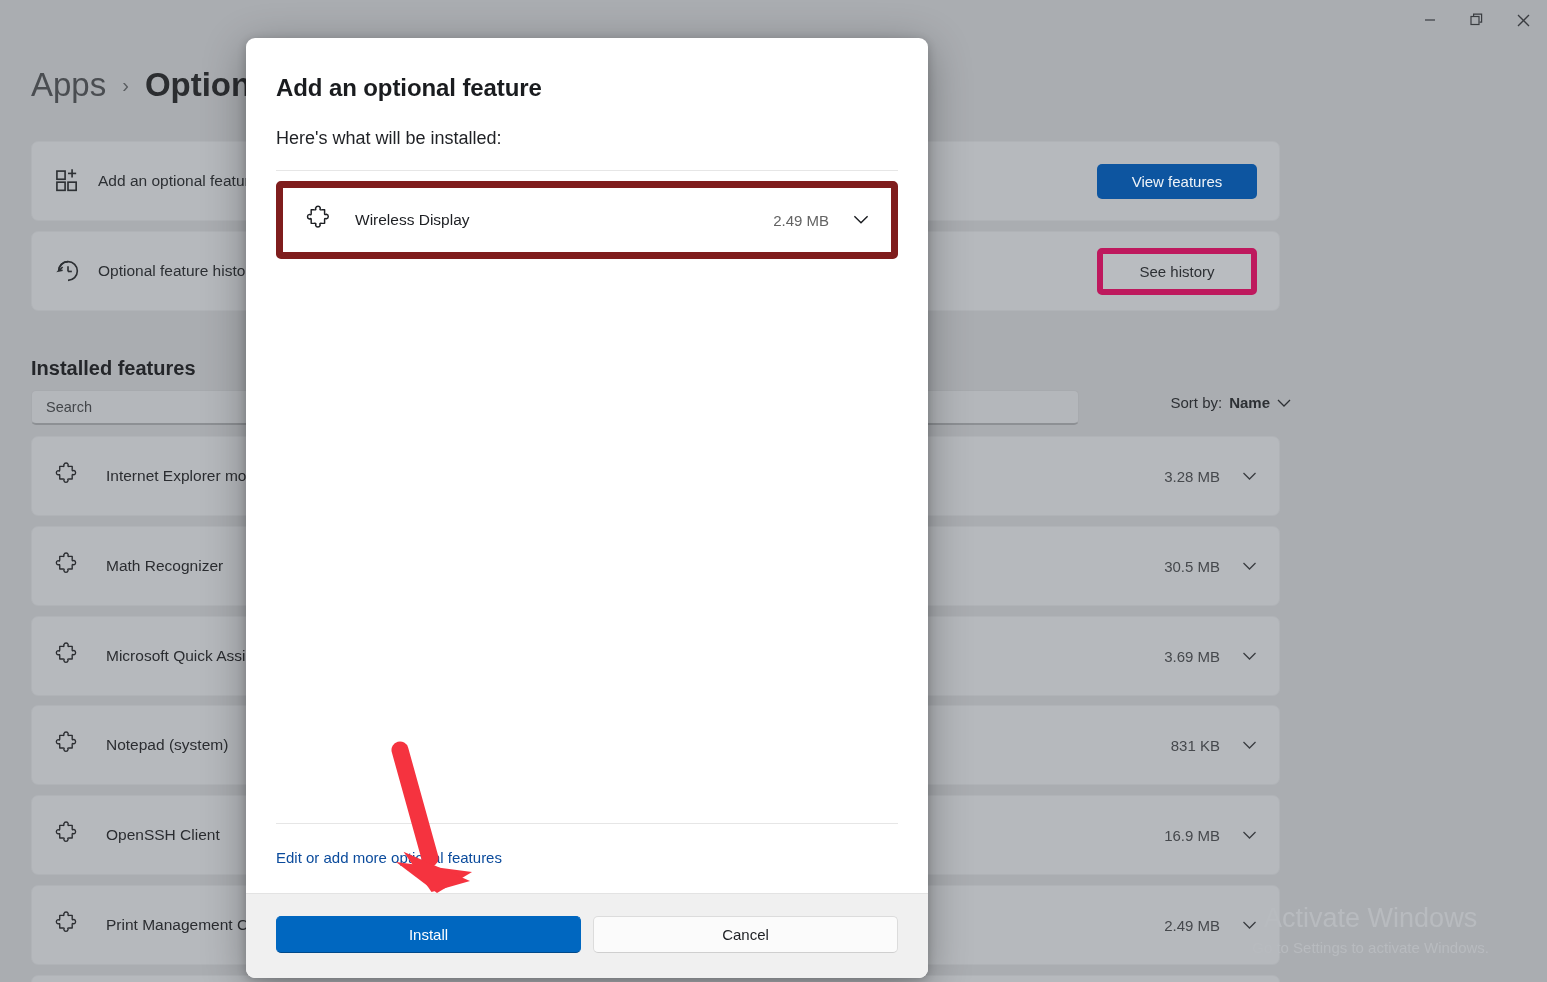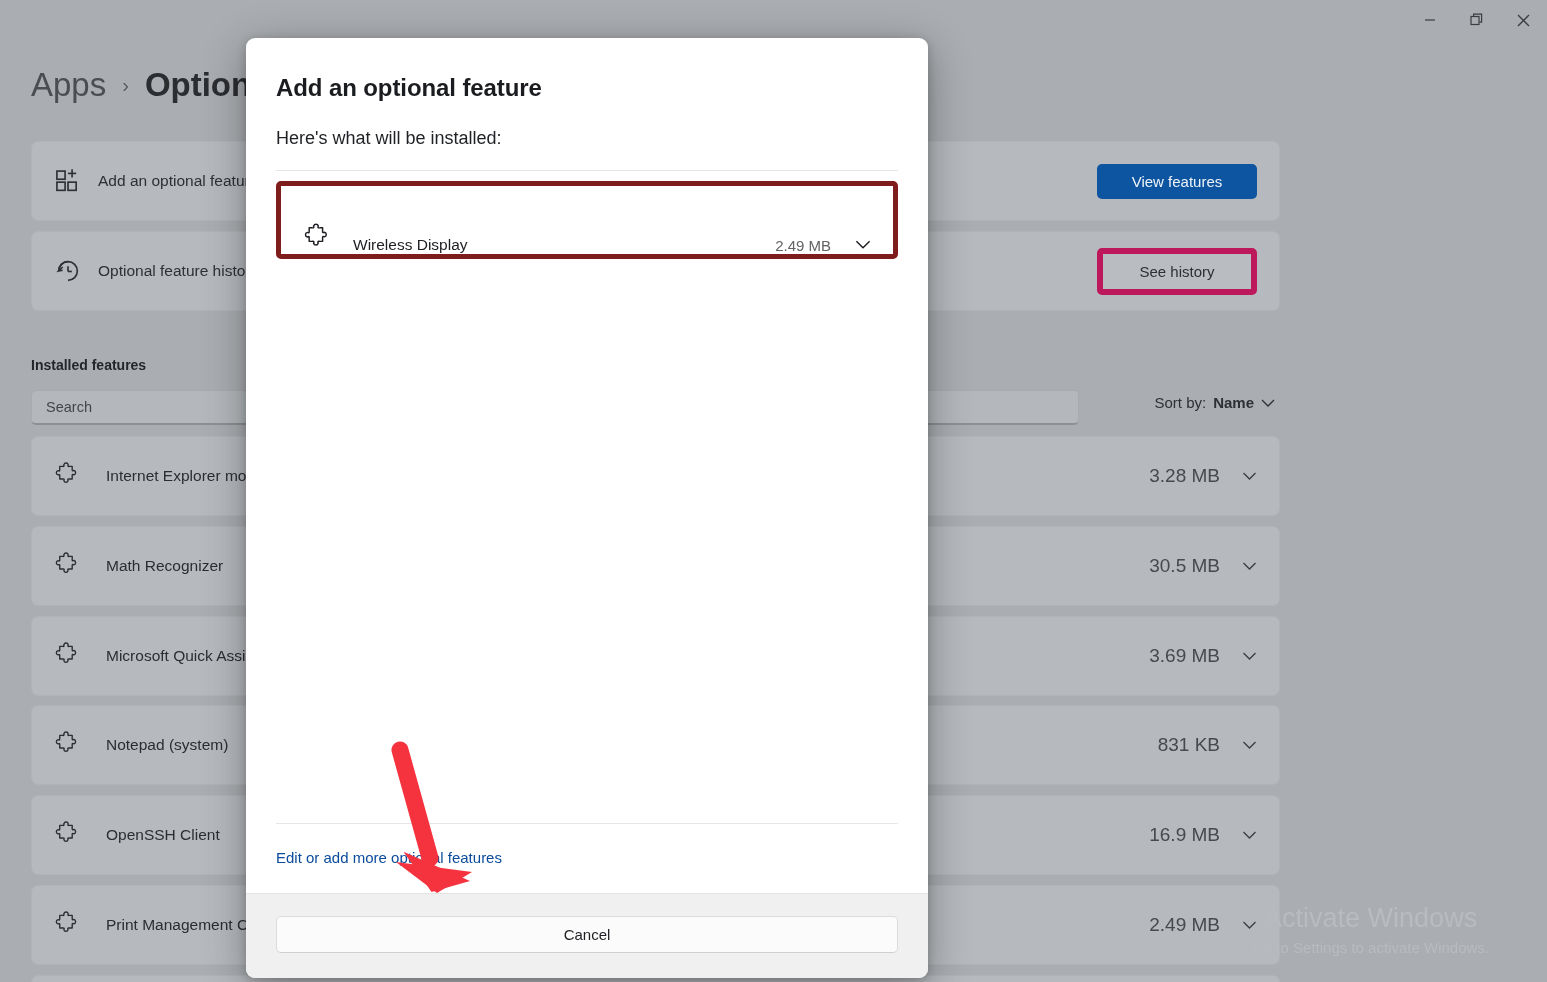--- a/index.html
+++ b/index.html
@@ -88,21 +88,21 @@
     font-size: 15px;
     font-family: inherit;
     padding: 9px 22px;
     min-width: 160px;
   }
 
   .section-title {
     position: absolute;
     left: 31px;
     top: 357px;
-    font-size: 14px;
+    font-size: 20px;
     font-weight: 700;
     color: #24262a;
   }
 
   .searchbox {
     position: absolute;
     left: 31px;
     top: 390px;
     width: 1048px;
     height: 35px;
@@ -112,21 +112,21 @@
     border-radius: 5px;
     display: flex;
     align-items: center;
     padding: 0 14px;
     font-size: 14.5px;
     color: #43464a;
   }
 
   .sortby {
     position: absolute;
-    right: 272px;
+    right: 256px;
     top: 394px;
     display: flex;
     align-items: center;
     gap: 7px;
     font-size: 15px;
     color: #2d3034;
   }
   .sortby .strong { font-weight: 600; }
 
   .featrow {
@@ -136,21 +136,21 @@
     height: 80px;
     background: #b6b9bd;
     border: 1px solid #b0b3b7;
     border-radius: 7px;
     display: flex;
     align-items: center;
     padding: 0 22px;
   }
   .featrow .pz { width: 52px; flex: 0 0 52px; }
   .featrow .nm { font-size: 15.5px; color: #2b2d31; flex: 1; }
-  .featrow .sz { font-size: 19px; color: #46494d; margin-right: 22px; }
+  .featrow .sz { font-size: 15px; color: #46494d; margin-right: 22px; }
 
   .watermark {
     position: absolute;
     right: 58px;
     bottom: 18px;
     text-align: center;
     color: #b8bbbf;
     user-select: none;
   }
   .wm1 { font-size: 27px; line-height: 1.25; }
@@ -190,25 +190,25 @@
     font-size: 18px;
     color: #1f2125;
   }
 
   .divider { height: 1px; background: #e6e6e6; margin-top: 21px; }
   .divider-lower { height: 1px; background: #e6e6e6; }
 
   .item-card {
     margin-top: 10px;
     height: 78px;
-    border: 5px solid #7f1d1d;
+    border: 7px solid #7f1d1d;
     border-radius: 5px;
     background: #fff;
     display: flex;
-    align-items: flex-end;
+    align-items: center;
     padding: 0 22px;
   }
   .item-card .pz { width: 50px; flex: 0 0 50px; }
   .item-card .nm { font-size: 15.5px; color: #1d1f23; flex: 1; }
   .item-card .sz { font-size: 15px; color: #636363; margin-right: 24px; }
 
   .spacer { flex: 1; min-height: 0; }
 
   .linkrow { padding: 25px 0 26px 0; }
   .dlg-link {
@@ -452,20 +452,21 @@
 
       <div class="spacer"></div>
 
       <div class="divider-lower"></div>
       <div class="linkrow">
         <a href="#" class="dlg-link">Edit or add more optional features</a>
       </div>
     </div>
 
     <div class="dlg-footer">
+      <button class="dlg-btn primary">Install</button>
       <button class="dlg-btn secondary">Cancel</button>
     </div>
   </div>
 
   <svg id="annotation" viewBox="0 0 1547 982">
     <g>
       <line x1="400" y1="750" x2="430" y2="858" stroke="#f5333f" stroke-width="17" stroke-linecap="round"></line>
       <polygon points="396,862 472,872 437,893" fill="#f5333f"></polygon>
       <polygon points="398,861 470,871 436,892" fill="#f5333f" transform="rotate(16 434 876)"></polygon>
     </g>

